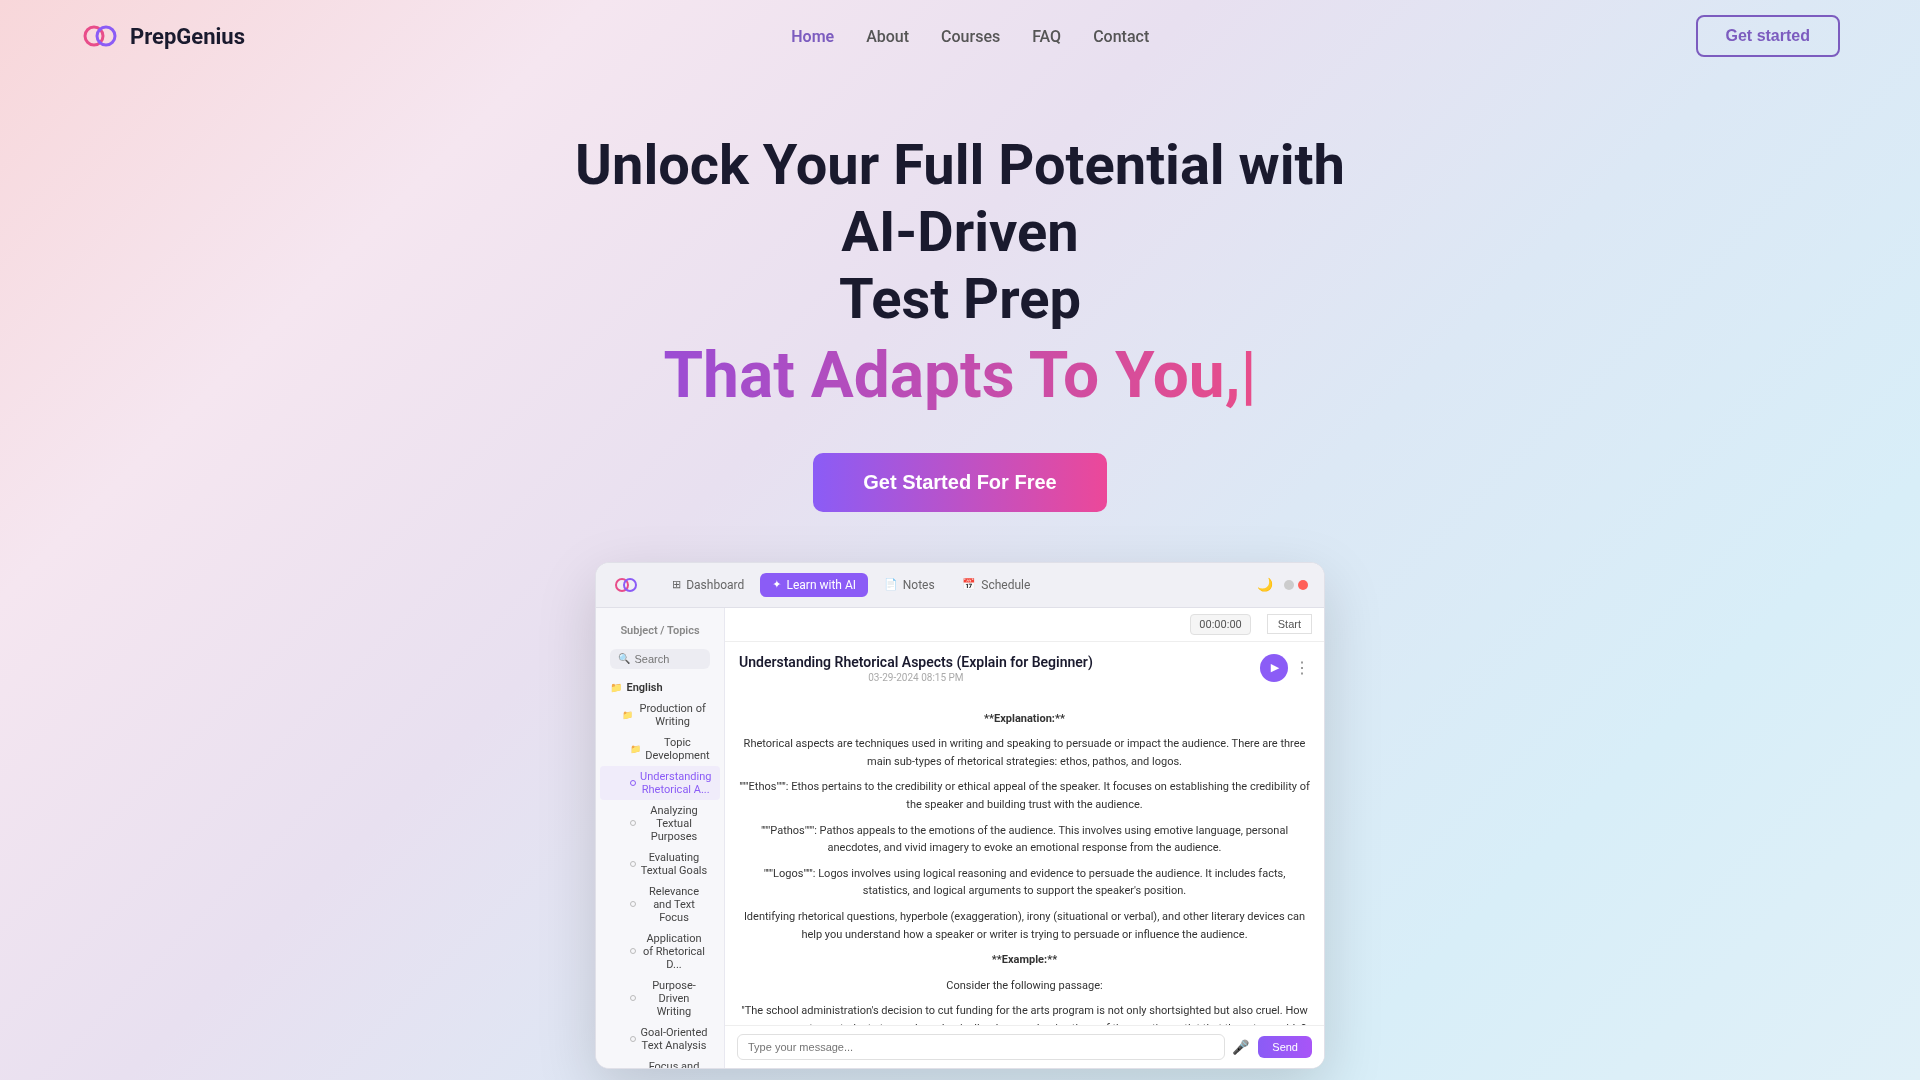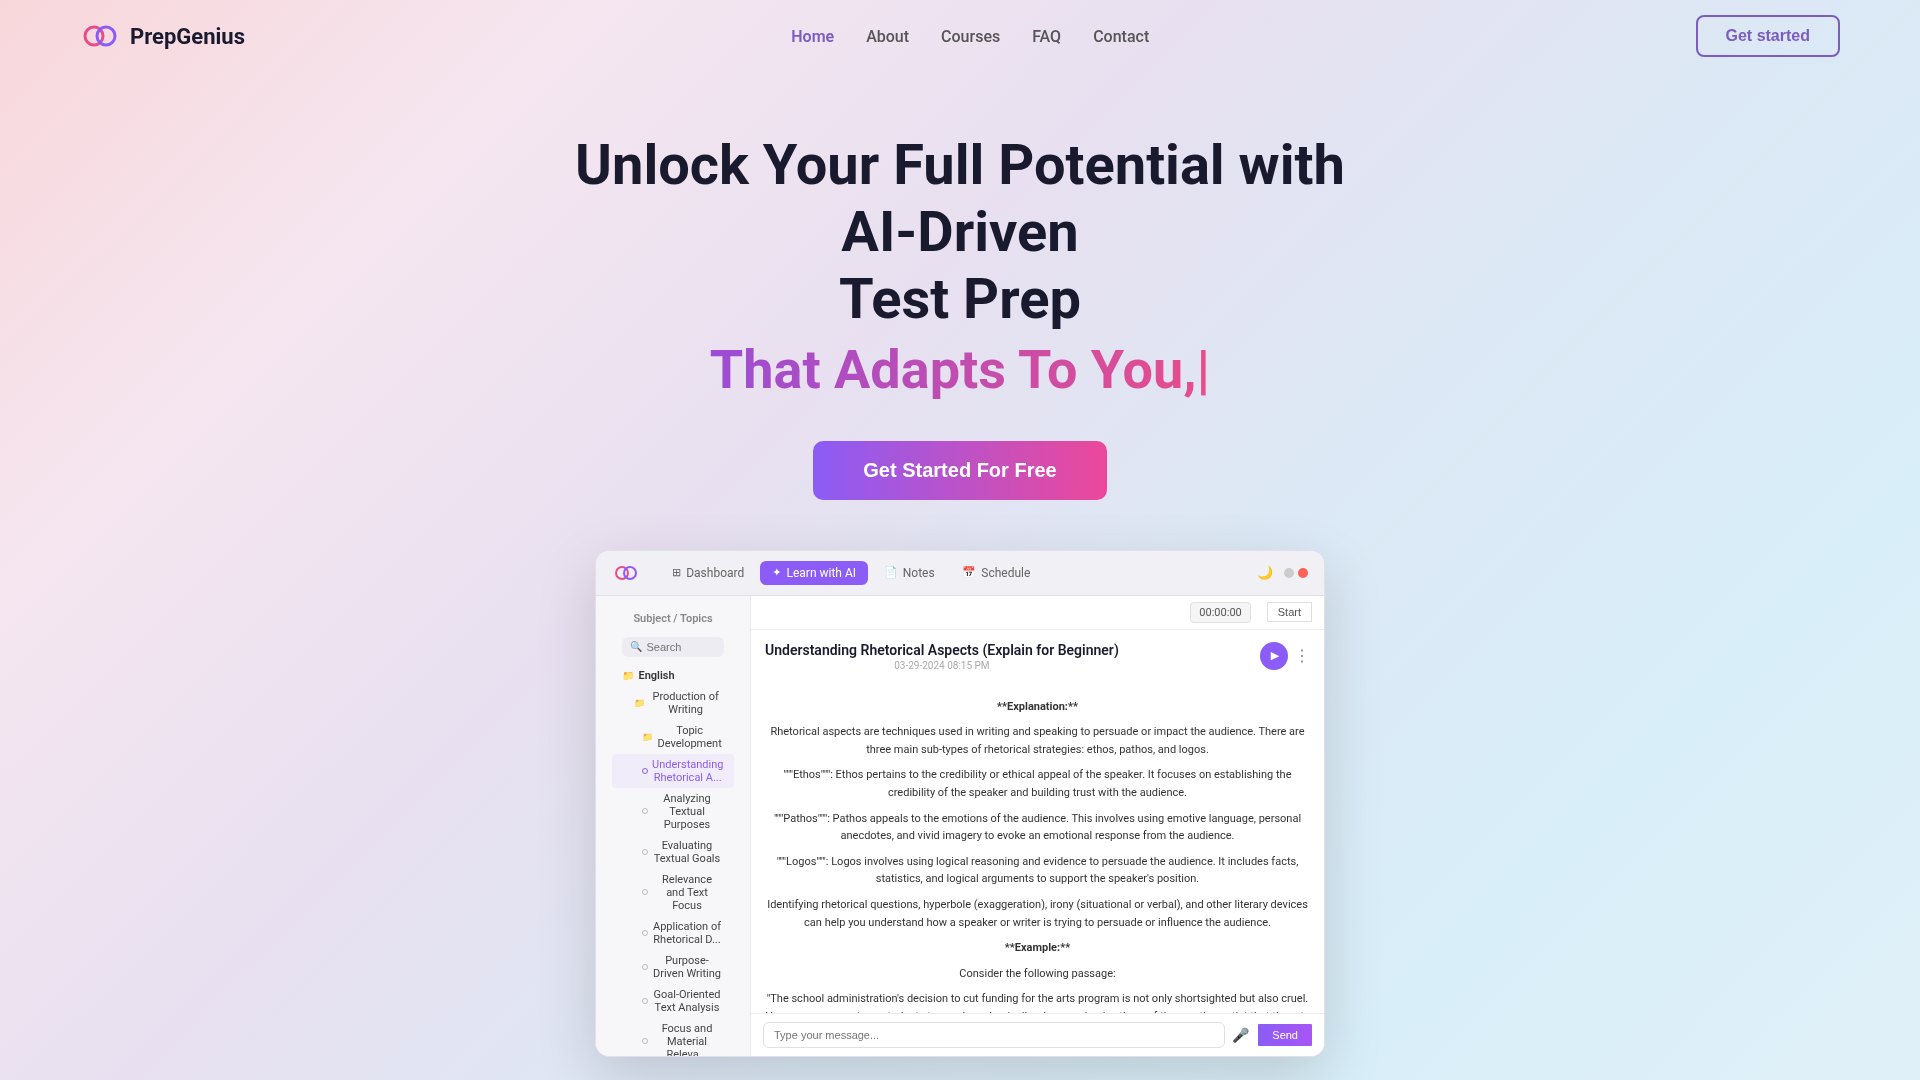--- a/index.html
+++ b/index.html
@@ -74,21 +74,21 @@
       padding-top: 60px;
     }
     .hero-title {
       font-size: 56px;
       font-weight: 700;
       color: #1a1a2e;
       line-height: 1.2;
       max-width: 800px;
     }
     .hero-subtitle {
-      font-size: 54px;
+      font-size: 64px;
       font-weight: 700;
       background: linear-gradient(90deg, #9b4dd4, #e84d8a);
       -webkit-background-clip: text;
       -webkit-text-fill-color: transparent;
       background-clip: text;
       margin-top: 4px;
     }
     .hero-cta {
       margin-top: 40px;
       padding: 18px 50px;
@@ -171,24 +171,24 @@
     .close-dot.red { background: #ff6058; }
 
     
     .app-body {
       display: flex;
       height: 460px;
     }
 
     
     .app-sidebar {
-      width: 155px;
+      width: 129px;
       background: #f7f7fa;
       border-right: 1px solid #e8e8f0;
-      padding: 10px 16px;
+      padding: 10px 4px;
       overflow-y: auto;
       flex-shrink: 0;
     }
     .sidebar-header {
       padding: 6px 12px 8px;
       font-size: 11px;
       font-weight: 600;
       color: #888;
     }
     .sidebar-search {
@@ -342,21 +342,21 @@
     .mic-icon {
       font-size: 14px;
       color: #aaa;
       cursor: pointer;
     }
     .send-btn {
       padding: 5px 14px;
       background: linear-gradient(90deg, #8b5cf6, #a855f7);
       color: #fff;
       border: none;
-      border-radius: 1px;
+      border-radius: 6px;
       font-size: 11px;
       cursor: pointer;
     }
   </style>
 </head>
 <body>
 
 <nav class="navbar">
   <div class="logo-area">
     <svg class="logo-icon" viewBox="0 0 40 40">

